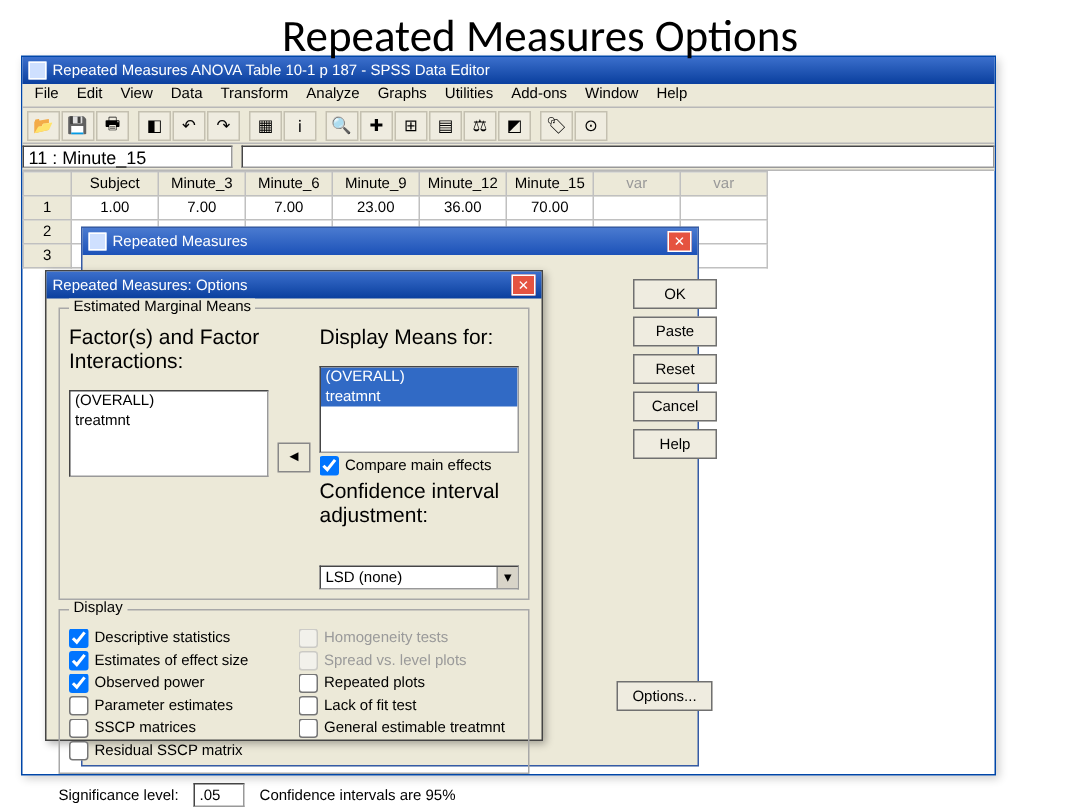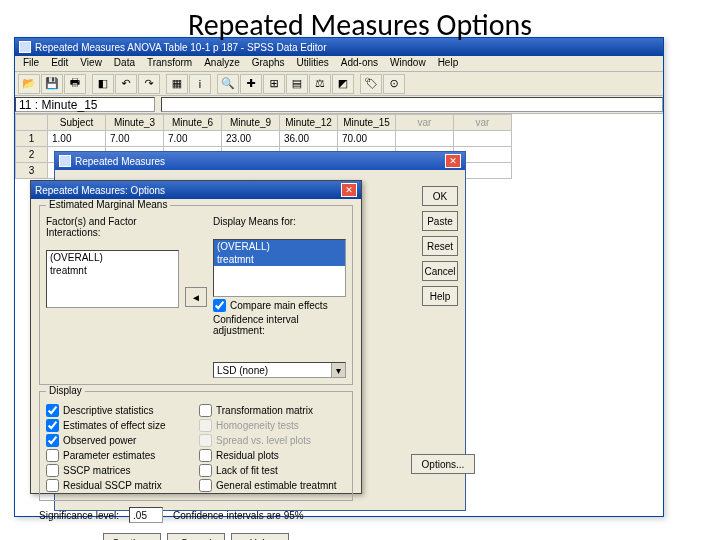--- a/index.html
+++ b/index.html
@@ -12,21 +12,21 @@
 .menubar { background: #ece9d8; border-bottom: 1px solid #b8b8b8; height: 16px; display: flex; padding-left: 2px; }
 .menubar span { padding: 1px 6px; color: #000; font-size: 10px; }
 .toolbar { background: #ece9d8; border-bottom: 1px solid #b8b8b8; height: 24px; display: flex; align-items: center; padding: 0 3px; gap: 1px; }
 .tbtn { width: 22px; height: 20px; border: 1px solid #c4c0b0; background: #efece0; display: flex; align-items: center; justify-content: center; font-size: 11px; }
 .tsep { width: 4px; }
 .cellref { background: #ece9d8; border-bottom: 1px solid #b8b8b8; height: 18px; display: flex; align-items: center; }
 .cellref .box { width: 140px; height: 15px; border: 1px inset #999; background: #fff; padding: 0 3px; font-size: 12px; display: flex; align-items: center; }
 .cellref .val { flex: 1; height: 15px; border: 1px inset #999; background: #fff; margin-left: 6px; }
 .grid-wrap { position: relative; }
 table.grid { border-collapse: collapse; table-layout: fixed; }
-table.grid th, table.grid td { border: 1px solid #c0c0c0; font-size: 10px; height: 16px; padding: 0 4px; text-align: left; }
+table.grid th, table.grid td { border: 1px solid #c0c0c0; font-size: 10px; height: 16px; padding: 0 4px; text-align: center; }
 table.grid th { background: #ece9d8; font-weight: normal; text-align: center; }
 table.grid .rowhead { background: #ece9d8; text-align: center; width: 32px; }
 .colw { width: 58px; }
 .rm-dialog { position: absolute; top: 151px; left: 54px; width: 412px; height: 360px; background: #ece9d8; border: 1px solid #355ba6; z-index: 5; }
 .rm-dialog .titlebar { background: linear-gradient(#4a7ad0, #1c52b8); height: 18px; }
 .rm-close { width: 16px; height: 14px; background: #e55340; border: 1px solid #fff; color: #fff; text-align: center; font-size: 9px; line-height: 12px; }
 .options-dialog { position: absolute; top: 180px; left: 30px; width: 332px; height: 314px; background: #ece9d8; border: 1px solid #444; z-index: 10; box-shadow: 2px 2px 5px rgba(0,0,0,.3); }
 .options-dialog .titlebar { background: linear-gradient(#3b6fcc, #0a3f9e); height: 18px; }
 .group { border: 1px solid #a8a8a8; margin: 6px 8px 0 8px; padding: 10px 6px 6px 6px; position: relative; }
 .group-title { position: absolute; top: -7px; left: 6px; background: #ece9d8; padding: 0 3px; font-size: 10px; }
@@ -40,23 +40,23 @@
 .chk input { margin: 0 4px 0 0; }
 .chk.disabled { color: #9a9a9a; }
 .combo { border: 1px inset #999; background: #fff; height: 16px; display: flex; align-items: center; margin-top: 26px; }
 .combo span { flex: 1; padding: 0 3px; font-size: 10px; }
 .combo .dd { width: 14px; height: 14px; background: #d8d4c8; border-left: 1px solid #999; display: flex; align-items: center; justify-content: center; }
 .bottom-row { display: flex; align-items: center; padding: 6px 8px; gap: 10px; font-size: 10px; }
 .txtin { border: 1px inset #999; background: #fff; width: 34px; height: 16px; padding: 0 3px; font-size: 10px; display: flex; align-items: center; }
 .dlg-btns { display: flex; justify-content: center; gap: 6px; padding: 4px 0 6px 0; }
 .btn { border: 1px solid #707070; background: #efece0; width: 58px; height: 20px; display: flex; align-items: center; justify-content: center; font-size: 10px; }
 .side-btns { position: absolute; top: 186px; left: 422px; z-index: 6; display: flex; flex-direction: column; gap: 5px; }
-.side-btns .btn { width: 36px; height: 20px; }
+.side-btns .btn { width: 56px; height: 20px; }
 .opt-btn { position: absolute; top: 454px; left: 411px; z-index: 6; }
-.lbl { font-size: 10px; margin-bottom: 2px; }
+.lbl { font-size: 14px; margin-bottom: 2px; }
 </style>
 </head>
 <body>
 
 <div class="slide-title">Repeated Measures Options</div>
 
 <div class="spss-window">
   <div class="titlebar">
     <div class="sys-icon"></div>
     <div class="titlebar-text">Repeated Measures ANOVA Table 10-1 p 187 - SPSS Data Editor</div>
@@ -233,35 +233,31 @@
         <div class="chk">
             <input type="checkbox" style="">
             <span>SSCP matrices</span>
           </div>
         <div class="chk">
             <input type="checkbox" style="">
             <span>Residual SSCP matrix</span>
           </div>
       </div>
       <div class="col">
-        <div class="chk">
-            <input type="checkbox" style="">
-            <span>Transformation matrix</span>
-          </div>
         <div class="chk disabled">
             <input type="checkbox" disabled="" style="">
             <span>Homogeneity tests</span>
           </div>
         <div class="chk disabled">
             <input type="checkbox" disabled="" style="">
             <span>Spread vs. level plots</span>
           </div>
         <div class="chk">
             <input type="checkbox" style="">
-            <span>Residual plots</span>
+            <span>Repeated plots</span>
           </div>
         <div class="chk">
             <input type="checkbox" style="">
             <span>Lack of fit test</span>
           </div>
         <div class="chk">
             <input type="checkbox" style="">
             <span>General estimable treatmnt</span>
           </div>
       </div>

